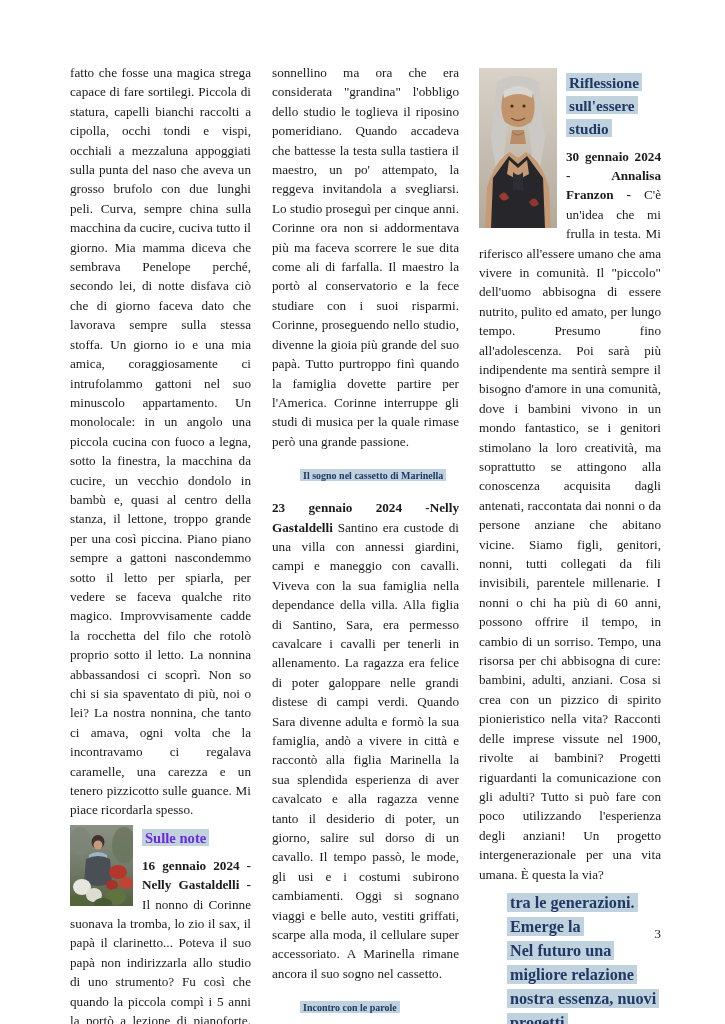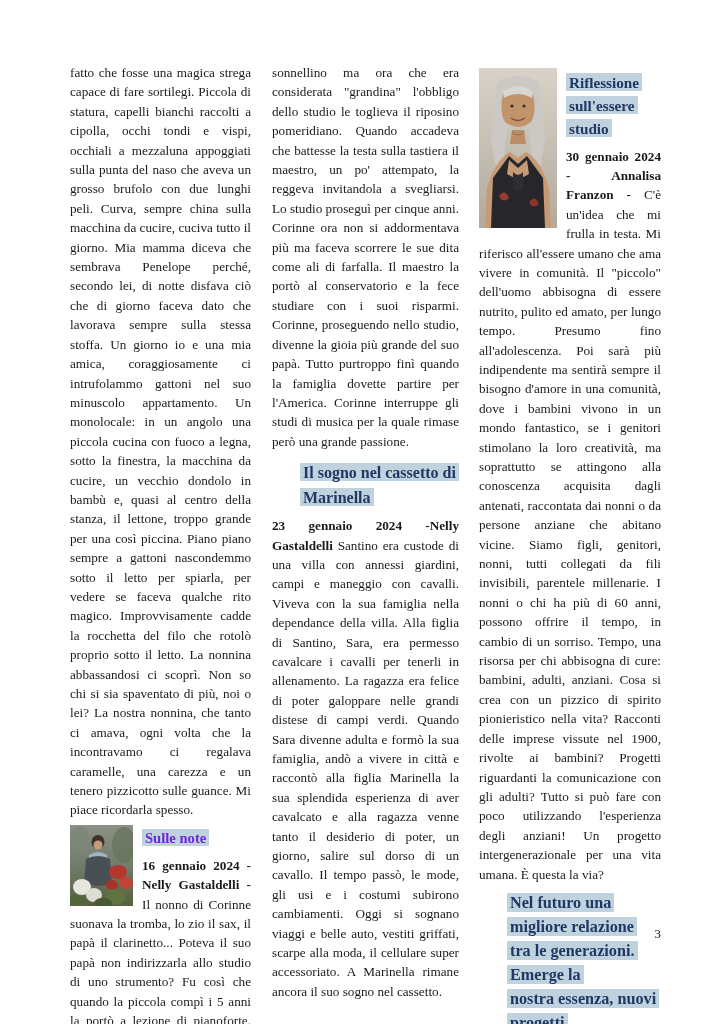--- a/index.html
+++ b/index.html
@@ -45,21 +45,21 @@
   .h-block .line { margin-bottom: 1px; }
   .hl {
     background: #c0d2de;
     padding: 0.5px 3px;
     box-decoration-break: clone;
     -webkit-box-decoration-break: clone;
   }
   .h-maroon { color: #6d28d9; }
   .h-navy  { color: #1f3864; }
   .h-size-1 { font-size: 14.6px; line-height: 21px; }   
-  .h-size-2 { font-size: 16px; line-height: 25px; }   
+  .h-size-2 { font-size: 10px; line-height: 32px; }   
   .h-size-3 { font-size: 15.2px; line-height: 22.5px; } 
   .h-size-4 { font-size: 16.2px; line-height: 23.5px; } 
   .photo1 {
     float: left;
     width: 63px;
     height: 81px;
     margin: 5px 9px 3px 0;
     display: block;
   }
   .photo2 {
@@ -120,20 +120,23 @@
 
     <div class="col col2">
       <p>sonnellino ma ora che era considerata "grandina" l'obbligo dello studio le toglieva il riposino pomeridiano. Quando accadeva che battesse la testa sulla tastiera il maestro, un po' attempato, la reggeva invitandola a svegliarsi. Lo studio proseguì per cinque anni. Corinne ora non si addormentava più ma faceva scorrere le sue dita come ali di farfalla. Il maestro la portò al conservatorio e la fece studiare con i suoi risparmi.  Corinne, proseguendo nello studio, divenne la gioia più grande del suo papà. Tutto purtroppo finì quando la famiglia dovette partire per l'America. Corinne interruppe gli studi di musica per la quale rimase però una grande passione.</p>
 
       <div class="h-block h-navy h-size-2">
         <div class="line"><span class="hl">Il sogno nel cassetto di Marinella</span></div>
       </div>
 
       <p><span class="bold">23 gennaio 2024 -Nelly Gastaldelli</span><span> Santino era custode di una villa con annessi giardini, campi e maneggio con cavalli. Viveva con la sua famiglia nella dependance della villa. Alla figlia di Santino, Sara, era permesso cavalcare i cavalli per tenerli in allenamento. La ragazza era felice di poter galoppare nelle grandi distese di campi verdi. Quando Sara divenne adulta e formò la sua famiglia, andò a vivere in città e raccontò alla figlia Marinella la sua splendida esperienza di aver cavalcato e alla ragazza venne tanto il desiderio di poter, un giorno, salire sul dorso di un cavallo. Il tempo passò, le mode, gli usi e i costumi subirono cambiamenti. Oggi si sognano viaggi e belle auto, vestiti griffati, scarpe alla moda, il cellulare super accessoriato. A Marinella rimane ancora il suo sogno nel cassetto.</span></p>
 
+      <div class="h-block h-navy h-size-2">
+        <div class="line"><span class="hl">Incontro con le parole</span></div>
+      </div>
 
     </div>
 
     <div class="col col3">
 
       <svg class="photo2" viewBox="0 0 78 160" aria-hidden="true">
         <defs>
           <linearGradient id="g2bg" x1="0" y1="0" x2="0" y2="1">
             <stop offset="0" stop-color="#d8d2c8"></stop>
             <stop offset="1" stop-color="#b3aa9c"></stop>
@@ -157,22 +160,22 @@
       </svg>
 
       <div class="h-block h-navy h-size-3">
         <div class="line"><span class="hl">Riflessione</span></div>
         <div class="line"><span class="hl">sull'essere studio</span></div>
       </div>
 
       <p><span class="bold">30 gennaio 2024 - Annalisa Franzon -</span><span> C'è un'idea che mi frulla in testa. Mi riferisco all'essere umano che ama vivere in comunità. Il "piccolo" dell'uomo abbisogna di essere nutrito, pulito ed amato, per lungo tempo. Presumo fino all'adolescenza. Poi sarà più indipendente ma sentirà sempre il bisogno d'amore in una comunità, dove i bambini vivono in un mondo fantastico, se i genitori stimolano la loro creatività, ma soprattutto se attingono alla conoscenza acquisita dagli antenati, raccontata dai nonni o da persone anziane che abitano vicine. Siamo figli, genitori, nonni, tutti collegati da fili invisibili, parentele millenarie. I nonni o chi ha più di 60 anni, possono offrire il tempo, in cambio di un sorriso. Tempo, una risorsa per chi abbisogna di cure: bambini, adulti, anziani. Cosa si crea con un pizzico di spirito pionieristico nella vita? Racconti delle imprese vissute nel 1900, rivolte ai bambini? Progetti riguardanti la comunicazione con gli adulti? Tutto si può fare con poco utilizzando l'esperienza degli anziani! Un progetto intergenerazionale per una vita umana. È questa la via?</span></p>
 
       <div class="h-block h-navy h-size-4">
+        <div class="line"><span class="hl">tra le generazioni. Emerge la</span></div>
         <div class="line"><span class="hl">Nel futuro una migliore relazione</span></div>
-        <div class="line"><span class="hl">tra le generazioni. Emerge la</span></div>
         <div class="line"><span class="hl">nostra essenza, nuovi progetti</span></div>
       </div>
 
     </div>
 
   </div>
 
   <div class="page-number">3</div>
 </div>
 

